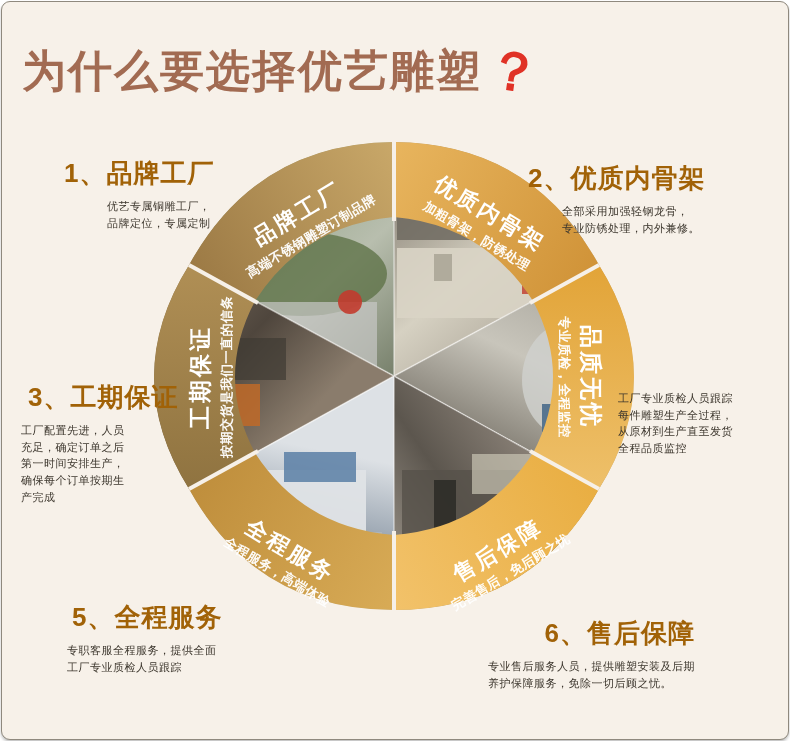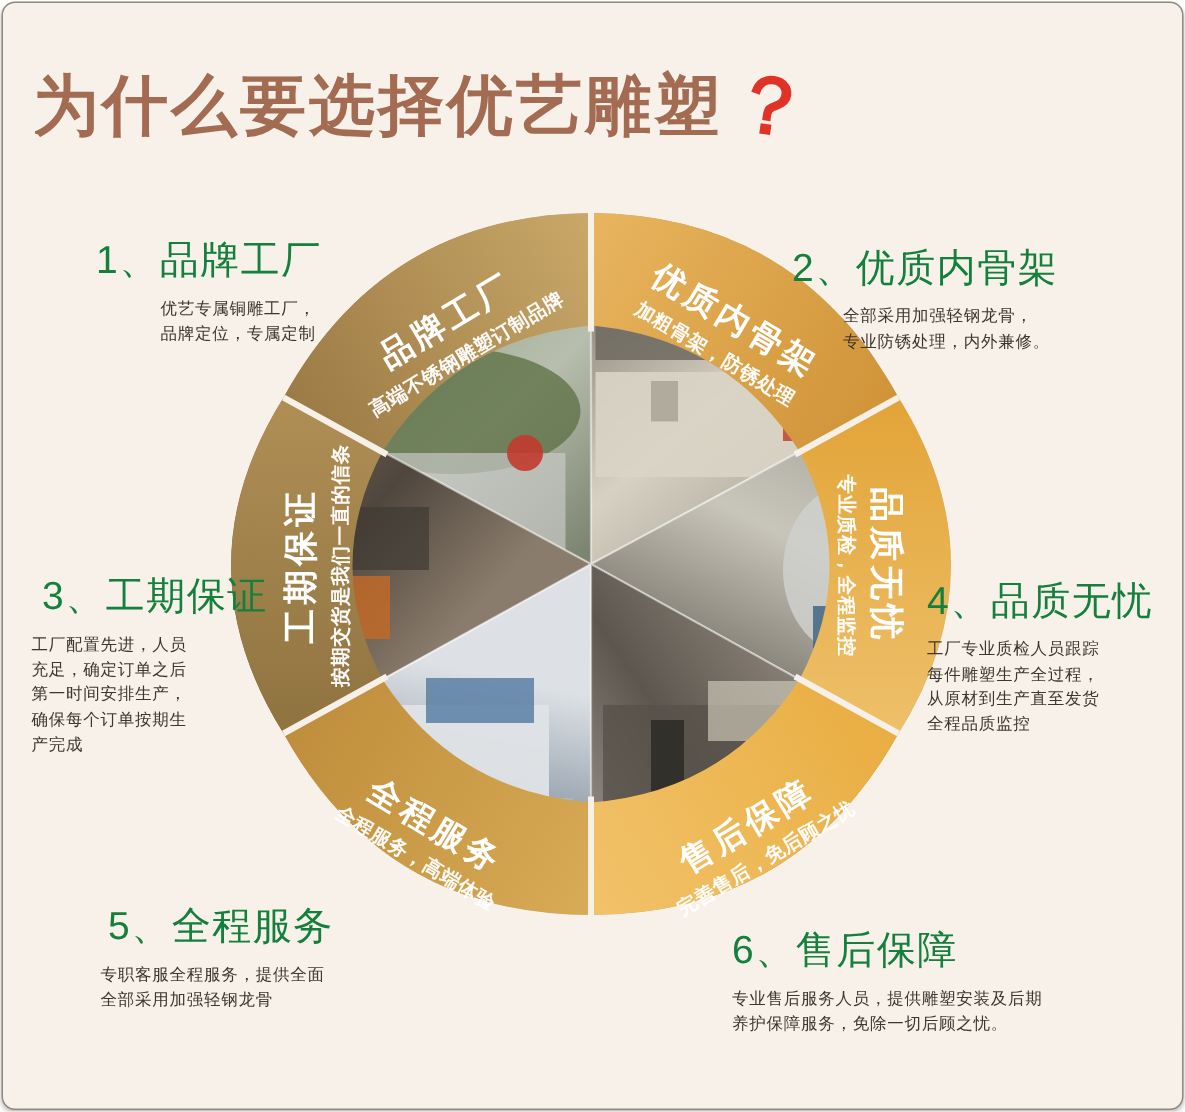--- a/index.html
+++ b/index.html
@@ -18,22 +18,23 @@
     font-size:44px;font-weight:900;letter-spacing:2px;line-height:1.1;
     white-space:nowrap;
   }
   .title .qm{
     display:inline-block;font-size:54px;font-weight:900;
     transform:rotate(8deg);margin-left:4px;vertical-align:-4px;
   }
   .hex{position:absolute;left:0;top:0;width:790px;height:741px;}
   .feature{position:absolute;}
   .fh{
-    font-size:26px;font-weight:normal;color:#15803d;letter-spacing:1px;
+    font-size:26px;font-weight:bold;color:#a16207;letter-spacing:1px;
     white-space:nowrap;
+    text-align:right;
   }
   .fb{
     margin-top:7px;font-size:11px;color:#3c362d;line-height:1.52;
     white-space:pre-line;letter-spacing:0.5px;
   }
   .f1{left:62px;top:154px;}  .f1 .fb{margin-left:43px;}
   .f2{left:526px;top:159px;} .f2 .fb{margin-left:34px;}
   .f3{left:19px;top:378px;}  .f3 .fh{margin-left:7px;}
   .f4{left:616px;top:381px;}
   .f5{left:65px;top:598px;}  .f5 .fh{margin-left:5px;}
@@ -225,30 +226,29 @@
   </div>
   <div class="feature f3">
     <div class="fh"><span>3、</span><span>工期保证</span></div>
     <div class="fb">工厂配置先进，人员
 充足，确定订单之后
 第一时间安排生产，
 确保每个订单按期生
 产完成</div>
   </div>
   <div class="feature f4">
-    <div class="fh"><span>4、</span><span>品质无忧</span></div>
     <div class="fb">工厂专业质检人员跟踪
 每件雕塑生产全过程，
 从原材到生产直至发货
 全程品质监控</div>
   </div>
   <div class="feature f5">
     <div class="fh"><span>5、</span><span>全程服务</span></div>
     <div class="fb">专职客服全程服务，提供全面
-全部采用加强轻钢龙骨</div>
+工厂专业质检人员跟踪</div>
   </div>
   <div class="feature f6">
     <div class="fh"><span>6、</span><span>售后保障</span></div>
     <div class="fb">专业售后服务人员，提供雕塑安装及后期
 养护保障服务，免除一切后顾之忧。</div>
   </div>
 
 </div>
 
 </body></html>

